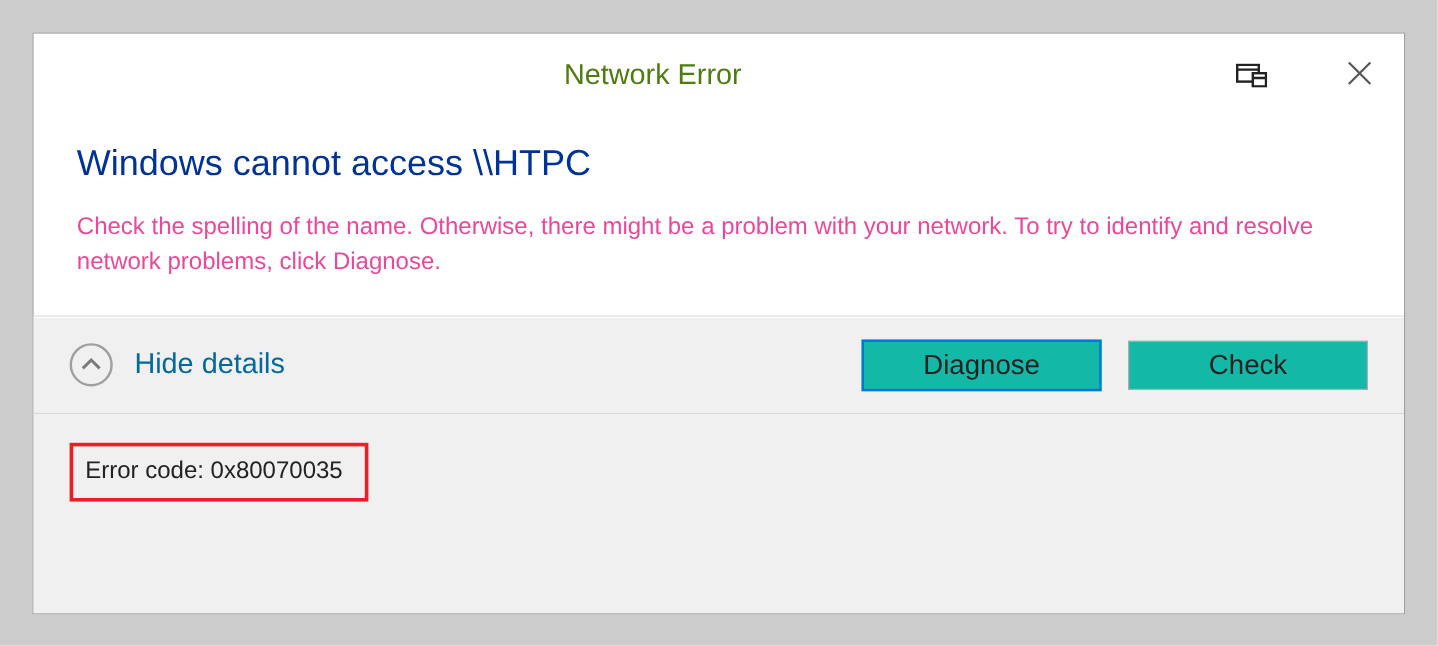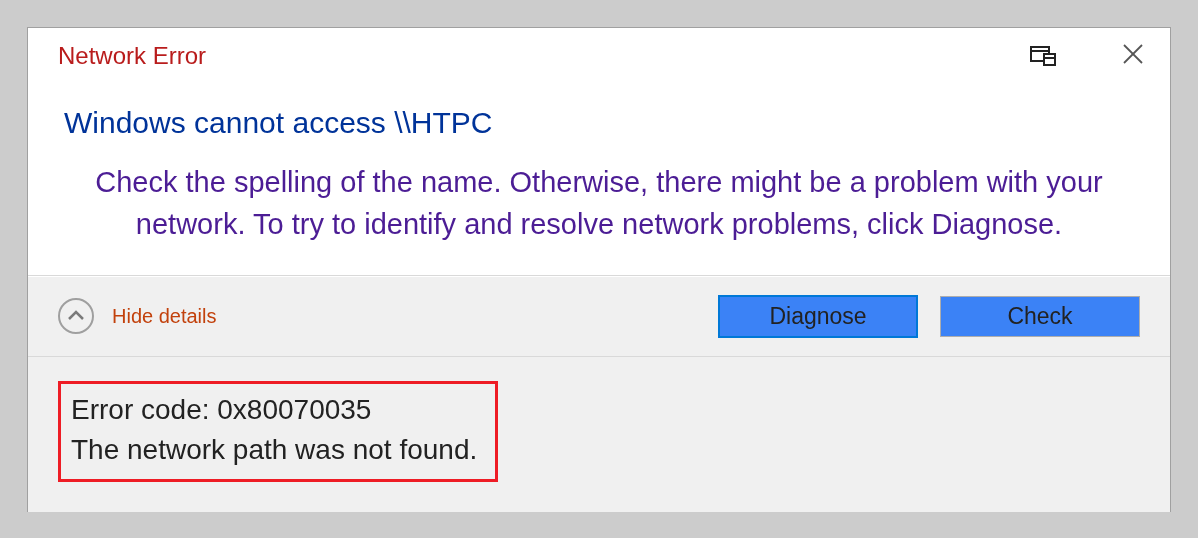--- a/index.html
+++ b/index.html
@@ -24,23 +24,24 @@
       display: flex;
       flex-direction: column;
     }
     .titlebar {
       display: flex;
       align-items: center;
       padding: 14px 20px 4px 30px;
       height: 60px;
     }
     .title-text {
-      color: #b91c1c;
+      color: #4d7c0f;
       font-size: 24px;
       flex: 1;
+      text-align: center;
     }
     .titlebar-icon {
       margin-right: 60px;
       display: flex;
       align-items: center;
     }
     .close-btn {
       color: #444444;
       font-size: 28px;
       font-weight: 300;
@@ -51,24 +52,23 @@
     .content {
       padding: 32px 36px 30px 36px;
     }
     .heading {
       color: #003399;
       font-size: 30px;
       font-weight: 400;
       margin-bottom: 21px;
     }
     .description {
-      color: #4c1d95;
-      font-size: 29px;
+      color: #ec4899;
+      font-size: 20px;
       line-height: 1.45;
-      text-align: center;
     }
     .separator-top {
       border-top: 1px solid #d9d9d9;
     }
     .actionbar {
       background: #f0f0f0;
       border-top: 1px solid #ffffff;
       padding: 18px 30px 18px 30px;
       display: flex;
       align-items: center;
@@ -86,27 +86,27 @@
       border-radius: 50%;
       display: flex;
       align-items: center;
       justify-content: center;
       margin-right: 18px;
     }
     .chevron-circle svg {
       display: block;
     }
     .toggle-label {
-      color: #c2410c;
-      font-size: 20px;
+      color: #0369a1;
+      font-size: 24px;
     }
     .btn {
       font-family: inherit;
       font-size: 23px;
-      background: #3b82f6;
+      background: #14b8a6;
       border: 1px solid #adadad;
       padding: 6px 0;
       width: 200px;
       cursor: pointer;
       color: #222222;
     }
     .btn-primary {
       border: 2px solid #0078d7;
       margin-right: 22px;
     }
@@ -116,21 +116,21 @@
       padding: 24px 30px 30px 30px;
       flex: 1;
     }
     .details-box {
       border: 3px solid #ee1c25;
       display: inline-block;
       padding: 6px 18px 8px 10px;
     }
     .details-line {
       color: #222222;
-      font-size: 28px;
+      font-size: 20px;
       line-height: 1.45;
     }
   </style>
 </head>
 <body>
 
 <div class="dialog">
 
   <div class="titlebar">
     <div class="title-text">Network Error</div>
@@ -165,17 +165,16 @@
       </div>
       <div class="toggle-label">Hide details</div>
     </div>
     <button class="btn btn-primary">Diagnose</button>
     <button class="btn">Check</button>
   </div>
 
   <div class="detailsbar">
     <div class="details-box">
       <div class="details-line">Error code: 0x80070035</div>
-      <div class="details-line">The network path was not found.</div>
     </div>
   </div>
 
 </div>
 
 </body></html>

